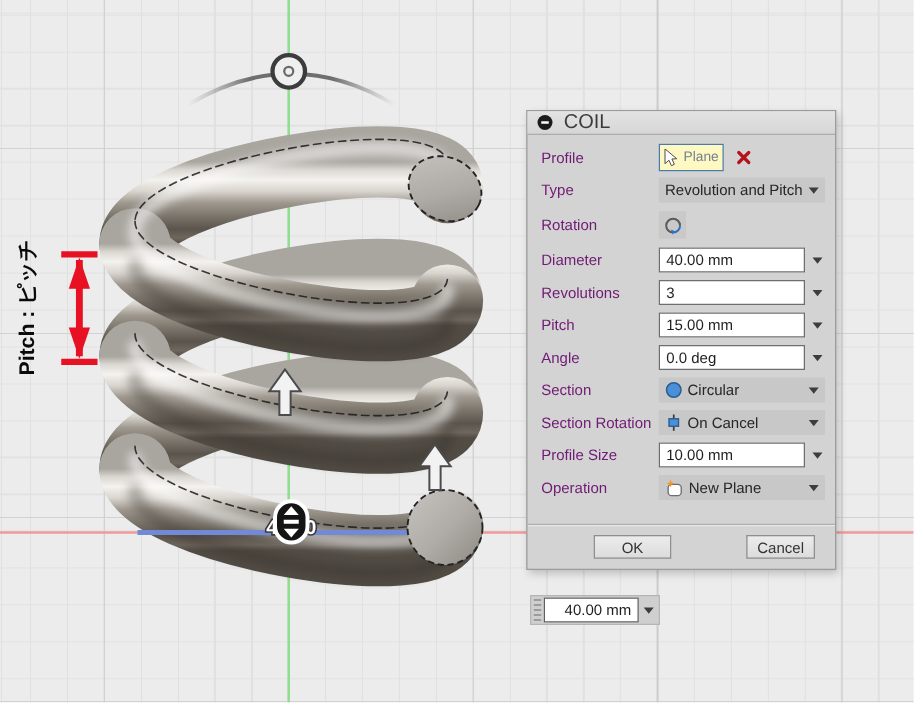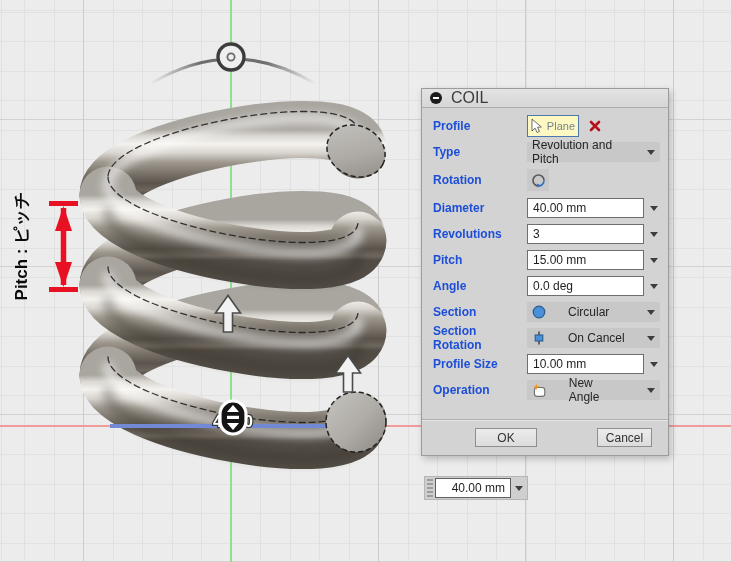--- a/index.html
+++ b/index.html
@@ -26,30 +26,30 @@
   }
   .dlg-title{
     height:19px;background:linear-gradient(#e3e3e3,#d6d6d6);
     border-bottom:1px solid #adadad;display:flex;align-items:center;
     padding:0 8px;gap:9px;color:#3c3c3c;font-size:16px;
   }
   .grip{width:12px;height:12px;border-radius:50%;background:#1c1c1c;position:relative;flex:0 0 auto;}
   .grip::after{content:"";position:absolute;left:3px;top:5px;width:6px;height:2px;background:#fff;}
   .dlg-body{flex:1;padding:8px 8px 0 11px;}
   .row{display:flex;align-items:center;height:20px;margin-bottom:6px;}
-  .row .lbl{width:94px;flex:0 0 auto;color:#1d4ed8;font-weight:bold;}
+  .row .lbl{width:94px;flex:0 0 auto;color:#701a75;}
   .ctl{width:133px;display:flex;align-items:center;}
   .chip{
     height:22px;width:52px;background:#fef9c3;border:1px solid #4a7aad;
     display:flex;align-items:center;gap:3px;padding:0 3px;color:#77828e;font-size:11px;
   }
   .xicon{margin-left:10px;display:flex;align-items:center;}
   .dd{
     height:20px;width:133px;background:#c8c8c8;display:flex;align-items:center;
-    padding:0 5px;gap:22px;color:#262626;
+    padding:0 5px;gap:4px;color:#262626;
   }
   .dd .caret{margin-left:auto;}
   .caret{width:0;height:0;border-left:4px solid transparent;border-right:4px solid transparent;border-top:5px solid #3d3d3d;flex:0 0 auto;}
   .inp{
     height:20px;width:117px;background:#fff;border:1px solid #6e6e6e;
     display:flex;align-items:center;padding:0 5px;color:#1e1e1e;
   }
   .inp-caret{margin-left:6px;}
   .iconbtn{width:22px;height:22px;background:#c9c9c9;display:flex;align-items:center;justify-content:center;}
   .dlg-footer{
@@ -313,21 +313,21 @@
       </div>
 
       <div class="row">
         <span class="lbl">Operation</span>
         <span class="ctl">
           <span class="dd">
             <svg width="15" height="15" viewBox="0 0 15 15">
               <rect x="2.5" y="4.5" width="10.5" height="9" rx="2.8" fill="#fdfdfd" stroke="#6e6e6e" stroke-width="1.1"></rect>
               <path d="M4.5 0.6 L5.3 3 L7.7 3.8 L5.3 4.6 L4.5 7 L3.7 4.6 L1.3 3.8 L3.7 3 Z" fill="#f7941d"></path>
             </svg>
-            <span>New Angle</span>
+            <span>New Plane</span>
             <span class="caret"></span>
           </span>
         </span>
       </div>
 
     </div>
 
     <div class="dlg-footer">
       <button class="btn ok">OK</button>
       <button class="btn cancel">Cancel</button>

